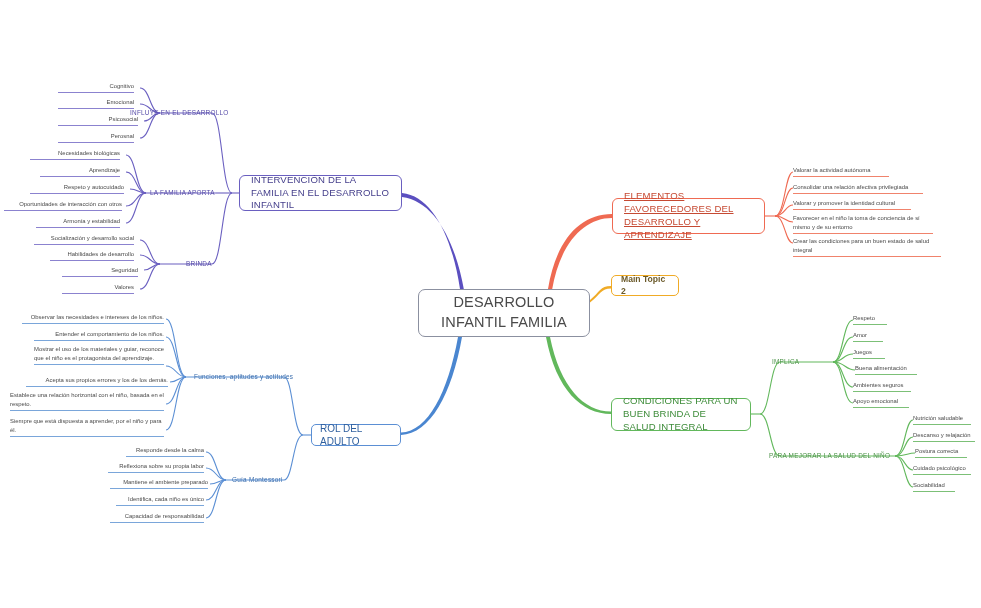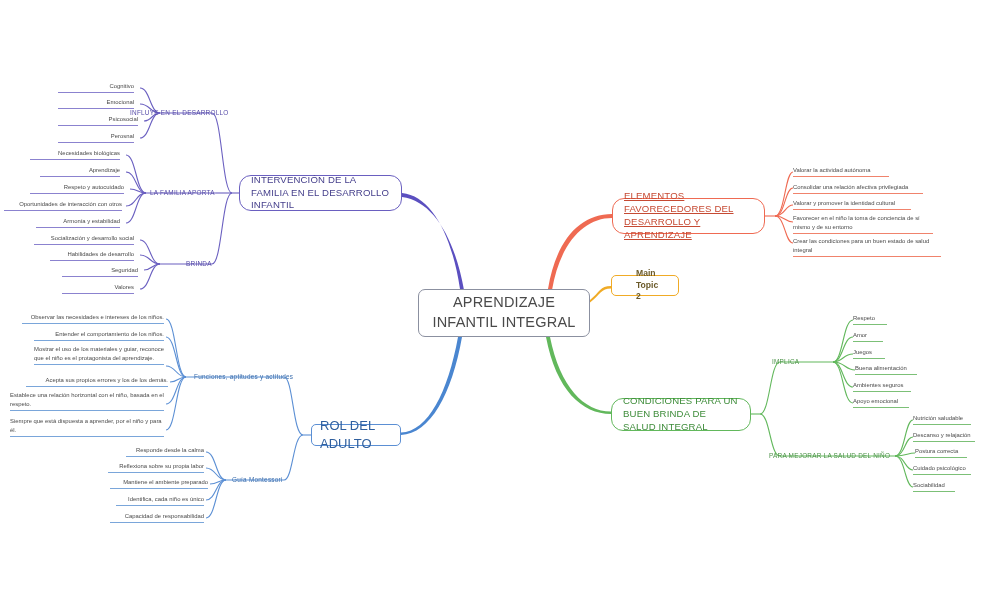--- a/index.html
+++ b/index.html
@@ -2,41 +2,41 @@
 <html><head>
 <meta charset="utf-8">
 <style>
   html,body{margin:0;padding:0;background:#ffffff;}
   body{width:981px;height:608px;position:relative;overflow:hidden;
        font-family:"Liberation Sans","DejaVu Sans",sans-serif;color:#3b3b3b;}
   #canvas{position:absolute;inset:0;width:981px;height:608px;}
   svg.wires{position:absolute;left:0;top:0;width:981px;height:608px;pointer-events:none;}
 
   
-  .node{position:absolute;box-sizing:border-box;border:1px solid #999;border-radius:12px;
+  .node{position:absolute;box-sizing:border-box;border:1px solid #999;border-radius:6px;
         background:#fff;display:flex;align-items:center;padding:7px 11px;}
   .node span{display:block;line-height:1.35;}
 
   #central{left:418px;top:289px;width:172px;height:48px;border-color:#8b90a0;
            border-width:1.4px;border-radius:7px;justify-content:center;text-align:center;}
   #central span{font-size:14.5px;color:#4a4a4a;letter-spacing:.2px;}
 
   .main-node span{font-size:9.6px;letter-spacing:.15px;}
   #n-familia{left:239px;top:175px;width:163px;height:36px;border-color:#6a5fc0;}
   #n-familia span{color:#46408c;}
   #n-elementos{left:612px;top:198px;width:153px;height:36px;border-color:#ef6a52;}
   #n-elementos span{color:#c64a33;text-decoration:underline;}
   #n-maintopic{left:611px;top:275px;width:68px;height:21px;border-color:#f0ab26;
-               border-radius:5px;padding:4px 24px;}
+               border-radius:5px;padding:4px 9px;}
   #n-maintopic span{color:#6b5a2a;font-size:8.6px;font-weight:bold;}
   #n-condiciones{left:611px;top:398px;width:140px;height:33px;border-color:#62b85c;}
   #n-condiciones span{color:#3e8c3a;}
   #n-rol{left:311px;top:424px;width:90px;height:22px;border-color:#5b8fd4;
          justify-content:center;border-radius:5px;padding:4px 8px;}
-  #n-rol span{color:#2f5f9e;font-size:13px;}
+  #n-rol span{color:#2f5f9e;font-size:10px;}
 
   
   .cap{position:absolute;font-size:6.4px;letter-spacing:.25px;white-space:nowrap;}
   .cap.purple{color:#564ba8;}
   .cap.blue{color:#3d6fae;}
   .cap.green{color:#4a9246;}
 
   
   .leaf{position:absolute;font-size:5.9px;line-height:1.5;color:#4a4a4a;
         padding-bottom:1.5px;white-space:nowrap;}
@@ -137,21 +137,21 @@
       <path d="M284,480 L226,480"></path>
       <path d="M226,480 C216,480 216,452 206,452"></path>
       <path d="M226,480 C216,480 216,468 206,468"></path>
       <path d="M226,480 C218,480 218,484 210,484"></path>
       <path d="M226,480 C216,480 216,500 206,500"></path>
       <path d="M226,480 C216,480 216,518 206,518"></path>
     </g>
   </svg>
 
   <div class="node" id="central">
-    <span>APRENDIZAJE INFANTIL INTEGRAL</span>
+    <span>DESARROLLO INFANTIL FAMILIA</span>
   </div>
 
   <div class="node main-node" id="n-familia">
     <span>INTERVENCIÓN DE LA FAMILIA EN EL DESARROLLO INFANTIL</span>
   </div>
 
   <div class="node main-node" id="n-elementos">
     <span>ELEMENTOS FAVORECEDORES DEL DESARROLLO Y APRENDIZAJE</span>
   </div>
 

